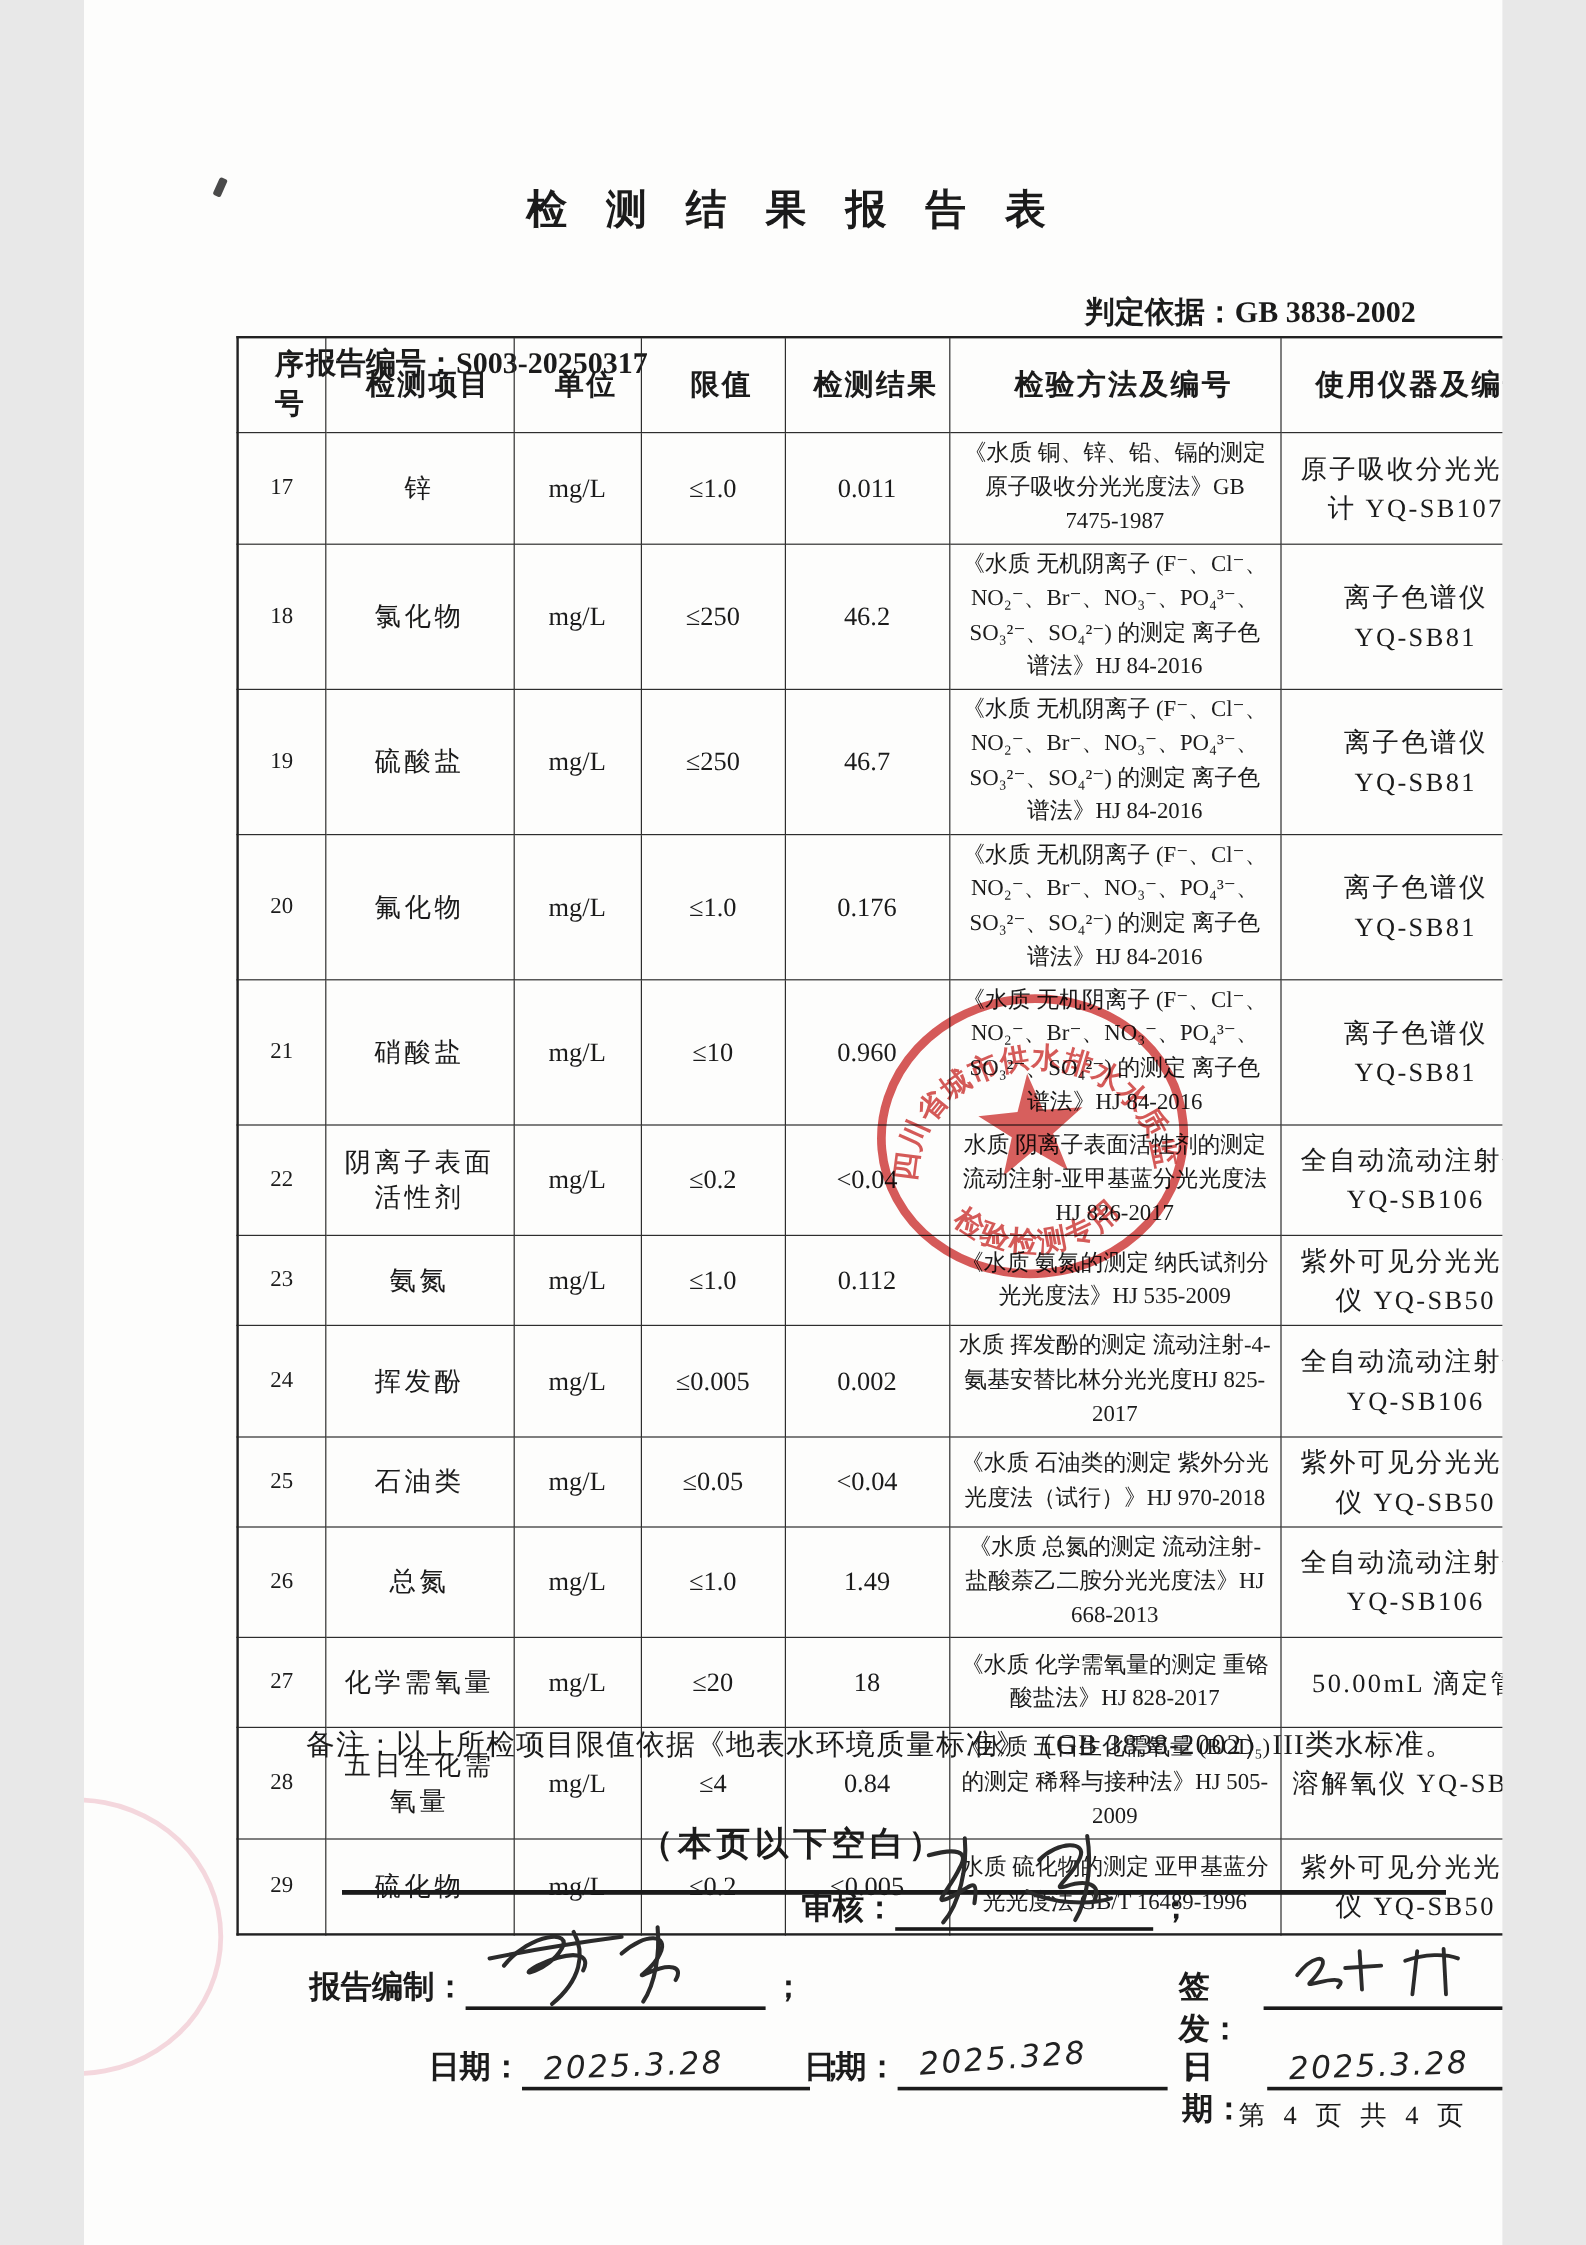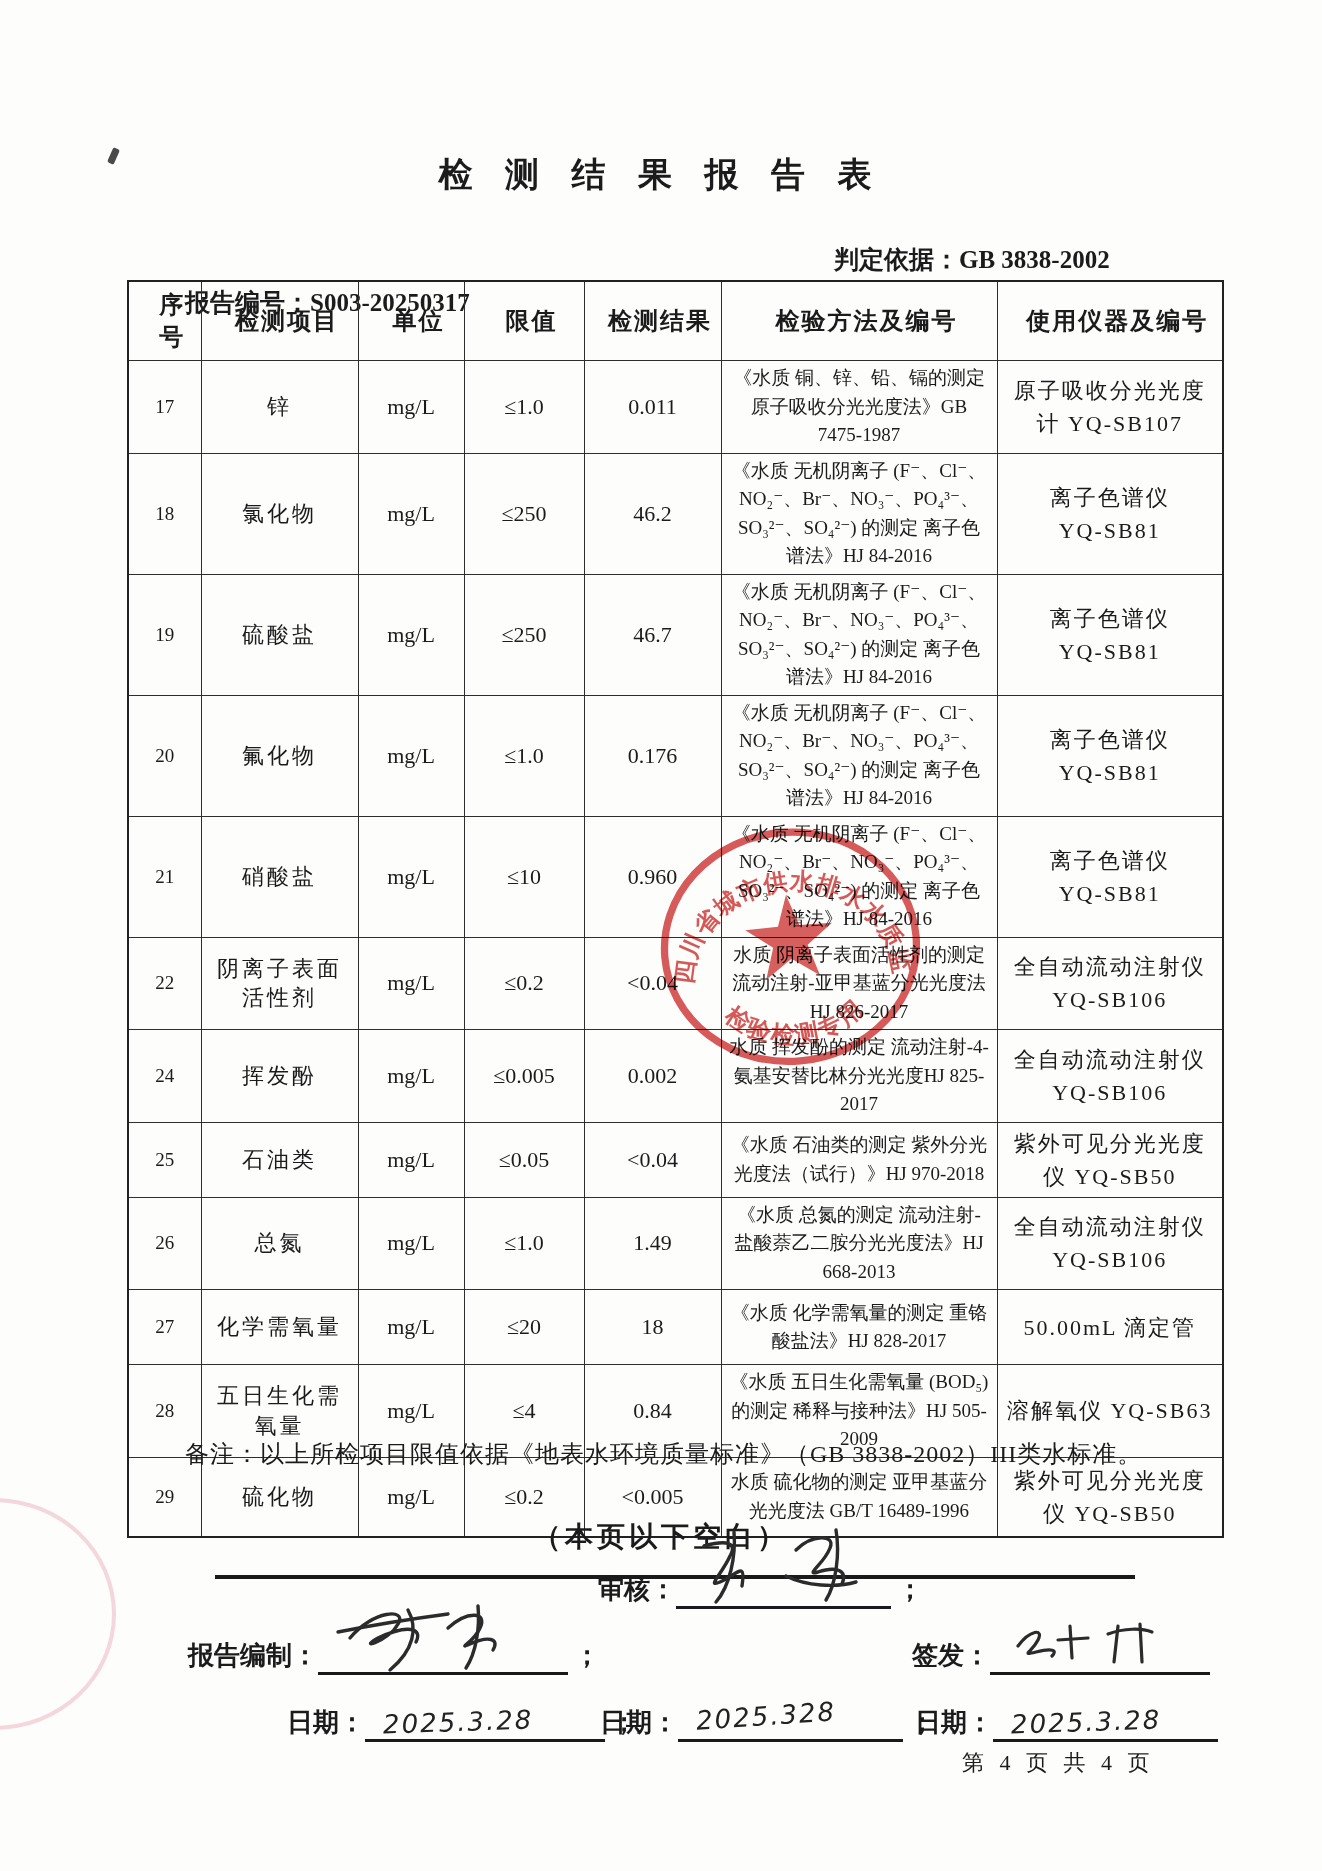--- a/index.html
+++ b/index.html
@@ -1,18 +1,18 @@
 <!DOCTYPE html>
 <html><head>
 <meta charset="utf-8">
 <style>
   html,body{margin:0;padding:0;background:#e8e8e8;}
   .page{
     position:relative;
-    width:1322px;height:1871px;
+    width:1182px;height:1871px;
     margin:0 auto;
     background:#fdfdfc;
     overflow:hidden;
     font-family:"Liberation Serif","DejaVu Serif",serif;
     color:#1b1b1b;
     text-decoration:underline;
   }
   
   .title{
     position:absolute;top:152px;left:0;width:100%;
@@ -175,20 +175,30 @@
             <td class="c-no">22</td>
             <td class="c-item">阴离子表面活性剂</td>
             <td class="c-unit">mg/L</td>
             <td class="c-limit">≤0.2</td>
             <td class="c-result">&lt;0.04</td>
             <td class="c-method">水质 阴离子表面活性剂的测定 流动注射-亚甲基蓝分光光度法HJ 826-2017</td>
             <td class="c-instr">全自动流动注射仪
 YQ-SB106</td>
           </tr>
 
+          <tr class="mid">
+            <td class="c-no">23</td>
+            <td class="c-item">氨氮</td>
+            <td class="c-unit">mg/L</td>
+            <td class="c-limit">≤1.0</td>
+            <td class="c-result">0.112</td>
+            <td class="c-method">《水质 氨氮的测定 纳氏试剂分光光度法》HJ 535-2009</td>
+            <td class="c-instr">紫外可见分光光度
+仪 YQ-SB50</td>
+          </tr>
 
           <tr class="mid">
             <td class="c-no">24</td>
             <td class="c-item">挥发酚</td>
             <td class="c-unit">mg/L</td>
             <td class="c-limit">≤0.005</td>
             <td class="c-result">0.002</td>
             <td class="c-method">水质 挥发酚的测定 流动注射-4-氨基安替比林分光光度HJ 825-2017</td>
             <td class="c-instr">全自动流动注射仪
 YQ-SB106</td>

